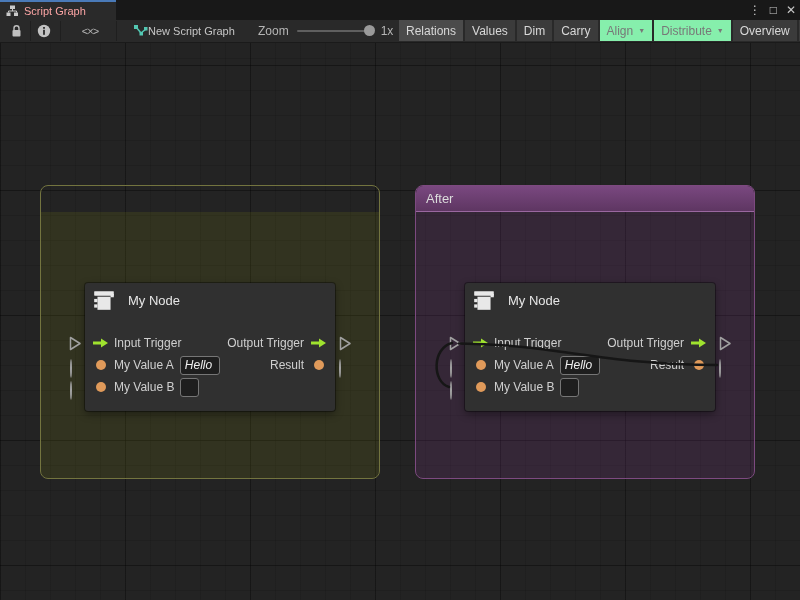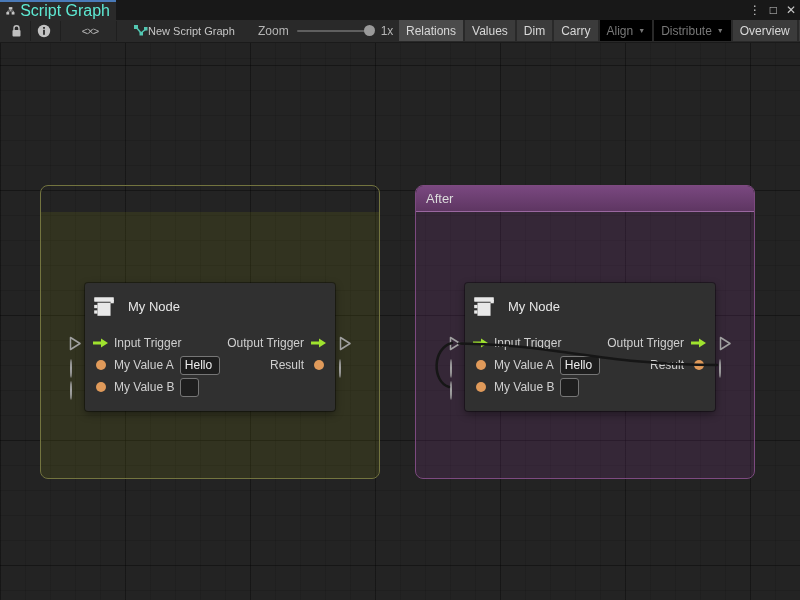--- a/index.html
+++ b/index.html
@@ -3,40 +3,40 @@
 <meta charset="utf-8">
 <style>
   html,body{margin:0;padding:0;background:#111;}
   *{box-sizing:border-box;font-family:"Liberation Sans",sans-serif;}
   #window{position:relative;width:800px;height:600px;overflow:hidden;background:#232323;user-select:none;}
 
   
   #titlebar{position:absolute;left:0;top:0;width:800px;height:20px;background:#181818;}
   #tab{position:absolute;left:0;top:0;width:116px;height:20px;background:#2a2a2a;
        border-top:2px solid var(--accent-blue,#4a7ab8);display:flex;align-items:center;gap:5px;padding:0 6px;}
-  #tab span{font-size:16px;color:#5eead4;white-space:nowrap;}
+  #tab span{font-size:11px;color:#fca5a5;white-space:nowrap;}
   #win-controls{position:absolute;right:4px;top:0;height:20px;display:flex;align-items:center;gap:9px;}
   #win-controls span{color:#c8c8c8;font-size:12px;line-height:20px;cursor:default;}
 
   
   #toolbar{position:absolute;left:0;top:20px;width:800px;height:23px;background:#292929;border-bottom:1px solid #1a1a1a;}
   .tb-icon{position:absolute;top:0;height:22px;display:flex;align-items:center;justify-content:center;}
   .tb-sep{position:absolute;top:1px;width:1px;height:20px;background:#1f1f1f;}
   #code-toggle{font-size:11px;color:#b8b8b8;letter-spacing:-1px;}
   #graph-title{position:absolute;left:133px;top:0;height:22px;display:flex;align-items:center;gap:0;}
   #graph-title span{font-size:11px;color:#c6c6c6;white-space:nowrap;}
   #zoom-area{position:absolute;left:258px;top:0;height:22px;display:flex;align-items:center;gap:8px;}
   #zoom-area .zlabel,#zoom-area .zval{font-size:12px;color:#b5b5b5;}
   #zoom-track{position:relative;width:76px;height:2px;background:#5f5f5f;border-radius:1px;}
   #zoom-handle{position:absolute;right:-2px;top:-5px;width:11px;height:11px;border-radius:50%;background:#9a9a9a;}
   #tb-buttons{position:absolute;left:399px;top:0;bottom:1px;display:flex;gap:2px;overflow:hidden;width:401px;}
   .tb-btn{background:#3b3b3b;color:#d8d8d8;font-size:12px;display:flex;align-items:center;
           padding:0 7px;white-space:nowrap;cursor:default;}
   .tb-btn.pressed{background:#4b4b4b;text-align:center;}
-  .tb-btn.disabled{background:#000000;color:#787878;}
+  .tb-btn.disabled{background:#86efac;color:#787878;}
   .tb-btn .caret{font-size:7px;margin-left:5px;}
 
   
   #canvas{position:absolute;left:0;top:43px;width:800px;height:557px;background-color:var(--canvas-bg,#232323);
     background-image:
       repeating-linear-gradient(to right, rgba(0,0,0,0.28) 0px, rgba(0,0,0,0.28) 1px, transparent 1px, transparent 125px),
       repeating-linear-gradient(to bottom, rgba(0,0,0,0.28) 0px, rgba(0,0,0,0.28) 1px, transparent 1px, transparent 125px),
       repeating-linear-gradient(to right, rgba(0,0,0,0.10) 0px, rgba(0,0,0,0.10) 1px, transparent 1px, transparent 25px),
       repeating-linear-gradient(to bottom, rgba(0,0,0,0.10) 0px, rgba(0,0,0,0.10) 1px, transparent 1px, transparent 25px);
     background-position:0 0, 0 22px, 0 0, 0 22px;}
@@ -49,29 +49,29 @@
   #group-before{border:1px solid var(--group-before-border,#73743f);}
   #group-before .ghead{background:linear-gradient(#6b6c3e,#55562f);border-bottom:1px solid rgba(215,218,140,0.35);}
   #group-before .gbody{background:var(--group-before-body,rgba(110,115,20,0.20));}
   #group-after{border:1px solid var(--group-after-border,#7d4a80);}
   #group-after .ghead{background:linear-gradient(#7a4880,#5e3662);border-bottom:1px solid rgba(230,180,235,0.3);}
   #group-after .gbody{background:var(--group-after-body,rgba(150,60,160,0.16));}
 
   
   .node{position:absolute;width:250px;height:128px;background:var(--node-bg,#303030);border-radius:3px;
         box-shadow:0 0 0 1px rgba(0,0,0,0.35),0 3px 9px rgba(0,0,0,0.4);}
-  .node-head{position:absolute;left:7px;top:11px;display:flex;align-items:center;gap:12px;}
+  .node-head{position:absolute;left:7px;top:5px;display:flex;align-items:center;gap:12px;}
   .node-title{font-size:13px;color:#e6e6e6;}
   .prow{position:absolute;left:0;right:0;height:22px;display:flex;align-items:center;padding-left:7px;}
   .prow .plabel{font-size:12px;color:#cfcfcf;margin-left:5px;white-space:nowrap;}
   .prow .right{position:absolute;right:8px;display:flex;align-items:center;gap:6px;}
   .dot{width:10px;height:10px;border-radius:50%;background:var(--value-orange,#e09a5a);flex:none;}
   .picon{width:17px;display:flex;justify-content:center;flex:none;}
   .pfield{height:19px;background:#1e1e1e;border:1px solid #767676;border-radius:3px;color:#eee;
-          font-size:12px;padding:0 4px;margin-left:6px;outline:none;}
+          font-size:12px;padding:0 4px;margin-left:6px;outline:none;font-style:italic;}
   .pfield.small{width:19px;padding:0 2px;}
   .pfield.text{width:40px;}
 
   
   .oport{position:absolute;}
   .ocircle{width:11px;height:11px;border:1.5px solid #a0a0a0;border-radius:50%;}
 
   #wires{position:absolute;left:0;top:0;width:800px;height:557px;pointer-events:none;}
 </style>
 </head>

